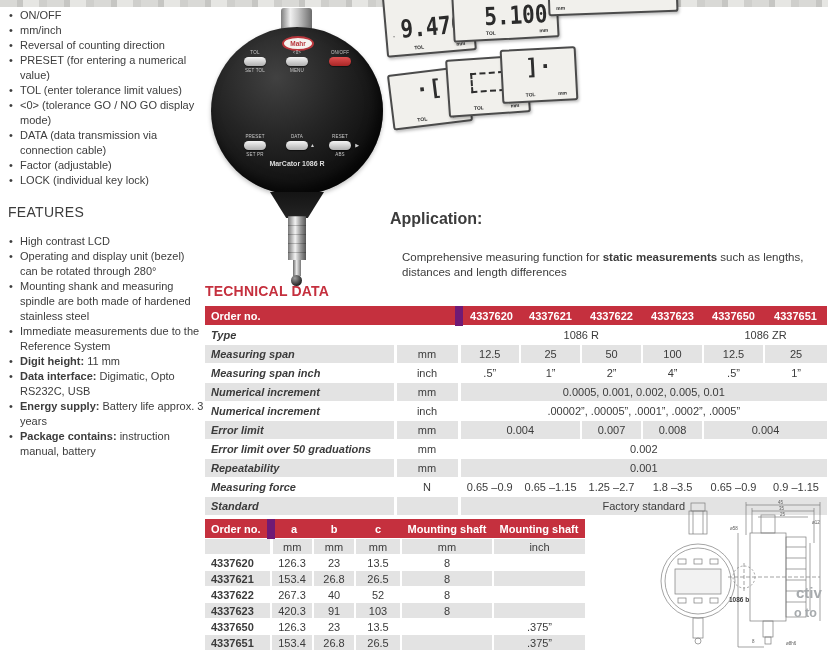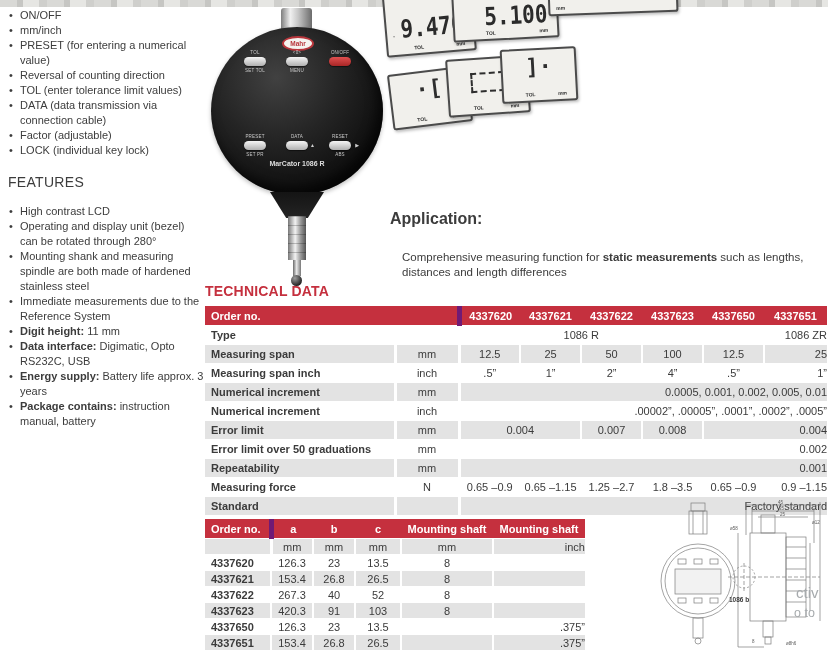--- a/index.html
+++ b/index.html
@@ -76,48 +76,49 @@
   
   .app{position:absolute;left:390px;top:210px;width:438px;}
   .app h4{margin:0 0 22px 0;font-size:16px;}
   .app p{margin:12px;font-size:11.5px;line-height:15px;}
   
   .tdh{position:absolute;left:205px;top:283px;font-size:14px;font-weight:700;color:#c5303e;letter-spacing:.2px;}
   table{border-collapse:collapse;table-layout:fixed;font-size:11px;color:#3b3b3b;}
   #table1{position:absolute;left:205px;top:306px;width:622px;}
   #table2{position:absolute;left:205px;top:519px;width:380px;}
   th{background:#c5303e;color:#fff;font-weight:700;height:19px;padding:0;text-align:center;font-size:11px;}
-  th.lbl{text-align:left;padding-left:6px;border-right:5px solid #701a75;}
+  th.lbl{text-align:left;padding-left:6px;border-right:8px solid #701a75;}
   td{height:18px;padding:0;text-align:center;border-top:1px solid #fff;}
   #table2 td{height:15px;}
-  td.lbl{text-align:left;padding-left:6px;font-weight:700;border-right:3px solid #fff;}
+  td.lbl{text-align:left;padding-left:6px;font-weight:700;border-right:3px solid #fff;font-style:italic;}
   td.unit{border-right:3px solid #fff;}
   td.val{border-right:2px solid #fff;}
-  td.val:last-child{border-right:0;text-align:right;}
+  td.val:last-child{border-right:0;}
   tr.shade td{background:#e3e3e3;}
   #table2 td.ord{text-align:left;padding-left:6px;font-weight:700;border-right:2px solid #fff;}
   
   .draw{position:absolute;left:634px;top:497px;width:194px;height:157px;}
   
-  .wm{position:absolute;color:#a6aaad;}
+  .wm{position:absolute;color:#a6aaad;font-weight:bold;}
   .wm1{left:796px;top:584px;font-size:15px;}
   .wm2{left:794px;top:606px;font-size:12.5px;}
 </style>
 </head>
 <body>
 
 <div class="topstrip"></div>
 
 <div class="leftcol">
   <ul class="blist" id="controls-list">
       <li>ON/OFF</li>
       <li>mm/inch</li>
+      <li>Reversal of counting direction</li>
       <li>PRESET (for entering a numerical value)</li>
-      <li>Reversal of counting direction</li>
       <li>TOL (enter tolerance limit values)</li>
+      <li>&lt;0&gt; (tolerance GO / NO GO display mode)</li>
       <li>DATA (data transmission via connection cable)</li>
       <li>Factor (adjustable)</li>
       <li>LOCK (individual key lock)</li>
     </ul>
   <div class="features-h">FEATURES</div>
   <ul class="blist" id="features-list">
       <li><b></b><span>High contrast LCD</span></li>
       <li><b></b><span>Operating and display unit (bezel) can be rotated through 280°</span></li>
       <li><b></b><span>Mounting shank and measuring spindle are both made of hardened stainless steel</span></li>
       <li><b></b><span>Immediate measurements due to the Reference System</span></li>

